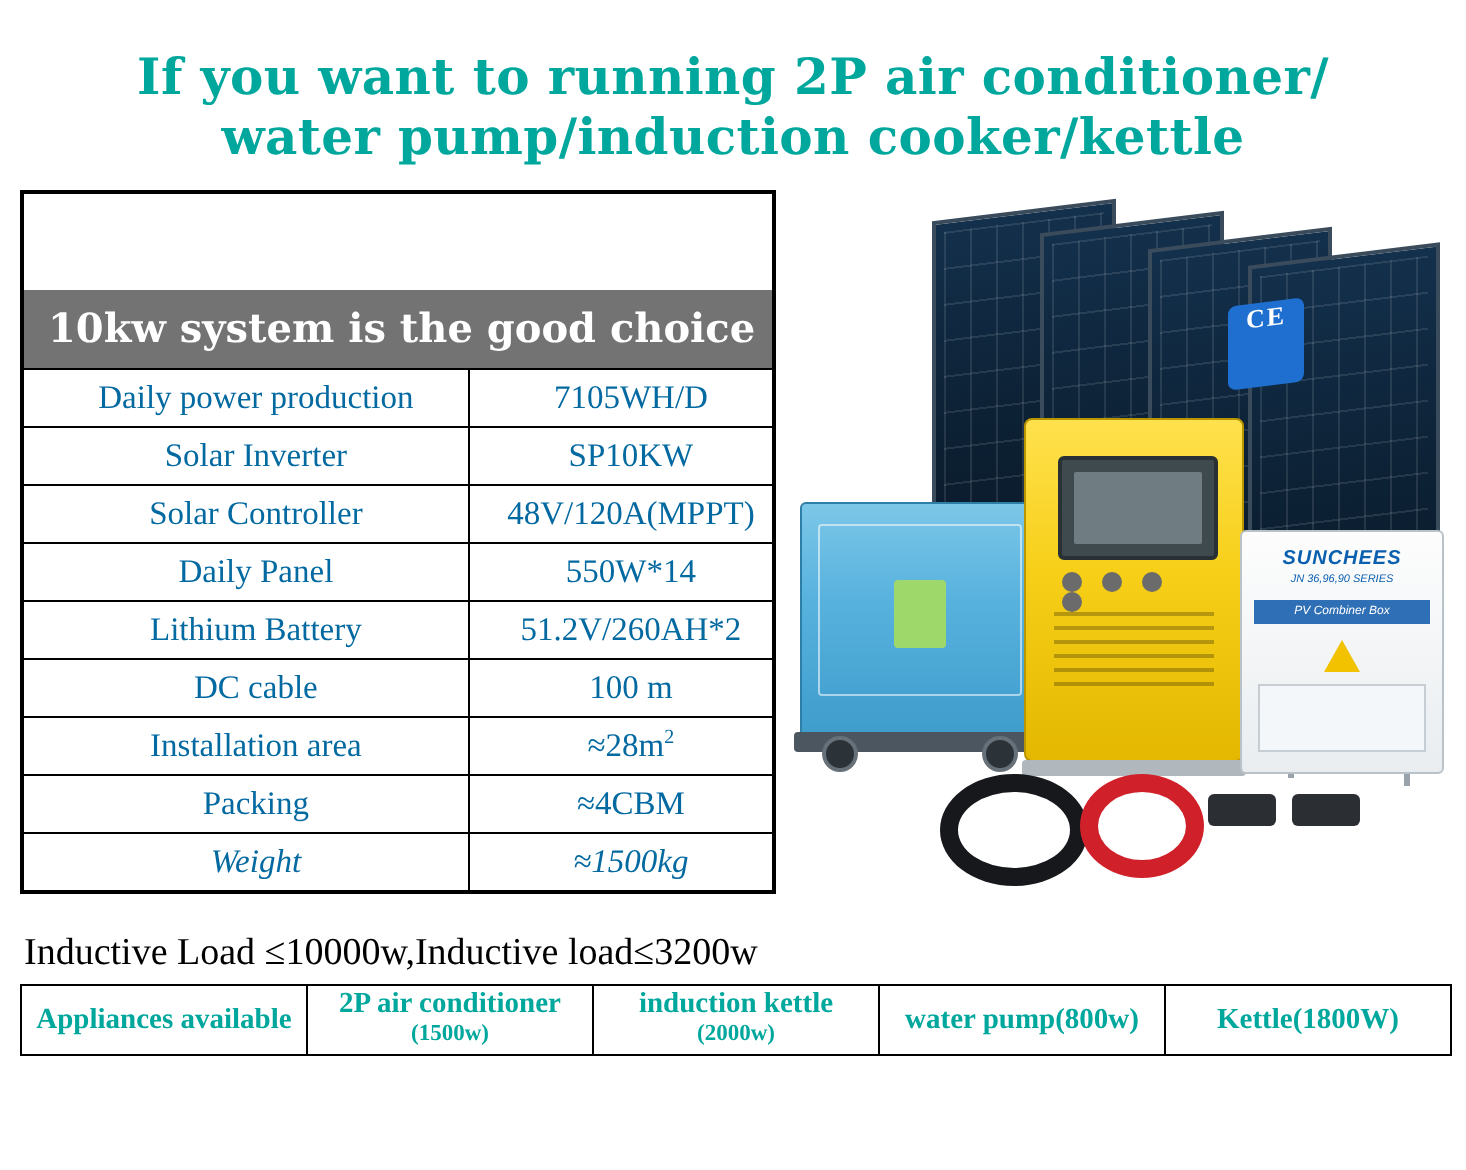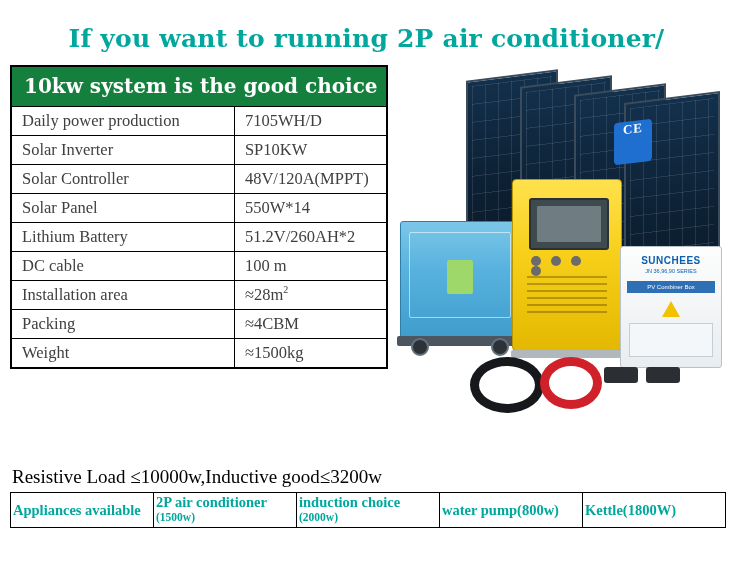--- a/index.html
+++ b/index.html
@@ -39,49 +39,51 @@
   .spec-wrap {
     position: absolute;
     left: 10px;
     top: 0;
     width: 378px;
     border: 2px solid #000;
     box-sizing: border-box;
     background: #fff;
   }
   .spec-title {
-    background: #15803d;
+    background: #737373;
     color: #fff;
     font-family: "DejaVu Serif", serif;
     font-weight: bold;
     font-size: 20px;
     padding: 8px 10px 9px 12px;
     line-height: 22px;
     white-space: nowrap;
+    margin-top: 48px;
   }
   table.spec {
     width: 100%;
     border-collapse: collapse;
     table-layout: fixed;
   }
   table.spec td {
     border: 1px solid #000;
     height: 25px;
     font-size: 16.5px;
     padding: 1px 0 2px 10px;
-    color: #404040;
+    color: #0369a1;
     font-family: "Liberation Serif", serif;
     overflow: hidden;
     white-space: nowrap;
+    text-align: center;
   }
   table.spec td.k { width: 60%; }
   table.spec td.v { width: 40%; }
   table.spec tr td:first-child { border-left: none; }
   table.spec tr td:last-child { border-right: none; }
-  table.spec tr:last-child td { border-bottom: none; }
+  table.spec tr:last-child td { border-bottom: none; font-style: italic; }
   sup { font-size: 10px; vertical-align: super; }
 
   
   .photo {
     position: absolute;
     left: 392px;
     top: 6px;
     width: 335px;
     height: 335px;
   }
@@ -199,25 +201,26 @@
     background-image: repeating-linear-gradient(to bottom, rgba(0,0,0,0.25) 0 2px, transparent 2px 7px);
   }
   .inverter .foot {
     position: absolute; left: -2px; bottom: -8px; width: 112px; height: 8px;
     background: #b0b7bd; border-radius: 2px;
   }
 
   
   .combiner {
     position: absolute;
-    left: 228px; top: 175px;
+    left: 228px; top: 164px;
     width: 100px; height: 120px;
     background: linear-gradient(180deg,#fdfdfd 0%,#e9edf0 100%);
     border: 1px solid #b9c2c8;
     border-radius: 3px;
+    font-style: italic;
   }
   .combiner .brand {
     position: absolute; left: 0; right: 0; top: 8px;
     text-align: center; font-family: "Liberation Sans", sans-serif;
     font-size: 10px; font-weight: bold; color: #0a5fae; letter-spacing: .5px;
   }
   .combiner .sub {
     position: absolute; left: 0; right: 0; top: 21px;
     text-align: center; font-family: "Liberation Sans", sans-serif;
     font-size: 5.5px; color: #0a5fae;
@@ -274,40 +277,41 @@
     top: 492px;
     width: 716px;
   }
   table.bottom {
     width: 100%;
     border-collapse: collapse;
     table-layout: fixed;
   }
   table.bottom td {
     border: 1px solid #000;
-    text-align: left;
+    text-align: center;
     color: #00a79d;
     font-weight: bold;
     font-family: "Liberation Serif", serif;
     font-size: 14.5px;
     height: 23px;
     padding: 2px 2px;
     line-height: 15px;
   }
   table.bottom td .sub {
     display: block;
     font-size: 11.5px;
     font-weight: bold;
   }
 </style>
 </head>
 <body>
 
 <div class="headline">
   <span class="line">If you want to running 2P air conditioner/</span>
+  <span class="line">water pump/induction cooker/kettle</span>
 </div>
 
 <div class="main">
 
   <div class="spec-wrap">
     <div class="spec-title">10kw system is the good choice</div>
     <table class="spec">
       <tbody>
         <tr>
           <td class="k">Daily power production</td>
@@ -315,21 +319,21 @@
         </tr>
         <tr>
           <td class="k">Solar Inverter</td>
           <td class="v">SP10KW</td>
         </tr>
         <tr>
           <td class="k">Solar Controller</td>
           <td class="v">48V/120A(MPPT)</td>
         </tr>
         <tr>
-          <td class="k">Solar Panel</td>
+          <td class="k">Daily Panel</td>
           <td class="v">550W*14</td>
         </tr>
         <tr>
           <td class="k">Lithium Battery</td>
           <td class="v">51.2V/260AH*2</td>
         </tr>
         <tr>
           <td class="k">DC cable</td>
           <td class="v">100 m</td>
         </tr>
@@ -407,33 +411,33 @@
       <div class="panelface"></div>
     </div>
 
     <div class="cable-coil"></div>
     <div class="cable-coil red"></div>
     <div class="connector c1"></div>
     <div class="connector c2"></div>
   </div>
 </div>
 
-<div class="loadline">Resistive Load ≤10000w,Inductive good≤3200w</div>
+<div class="loadline">Inductive Load ≤10000w,Inductive load≤3200w</div>
 
 <div class="bottom-wrap">
   <table class="bottom">
     <tbody>
       <tr>
         <td>Appliances available</td>
         <td>
           <span>2P air conditioner</span>
           <span class="sub">(1500w)</span>
         </td>
         <td>
-          <span>induction choice</span>
+          <span>induction kettle</span>
           <span class="sub">(2000w)</span>
         </td>
         <td>
           <span>water pump(800w)</span>
         </td>
         <td>
           <span>Kettle(1800W)</span>
         </td>
       </tr>
     </tbody>

